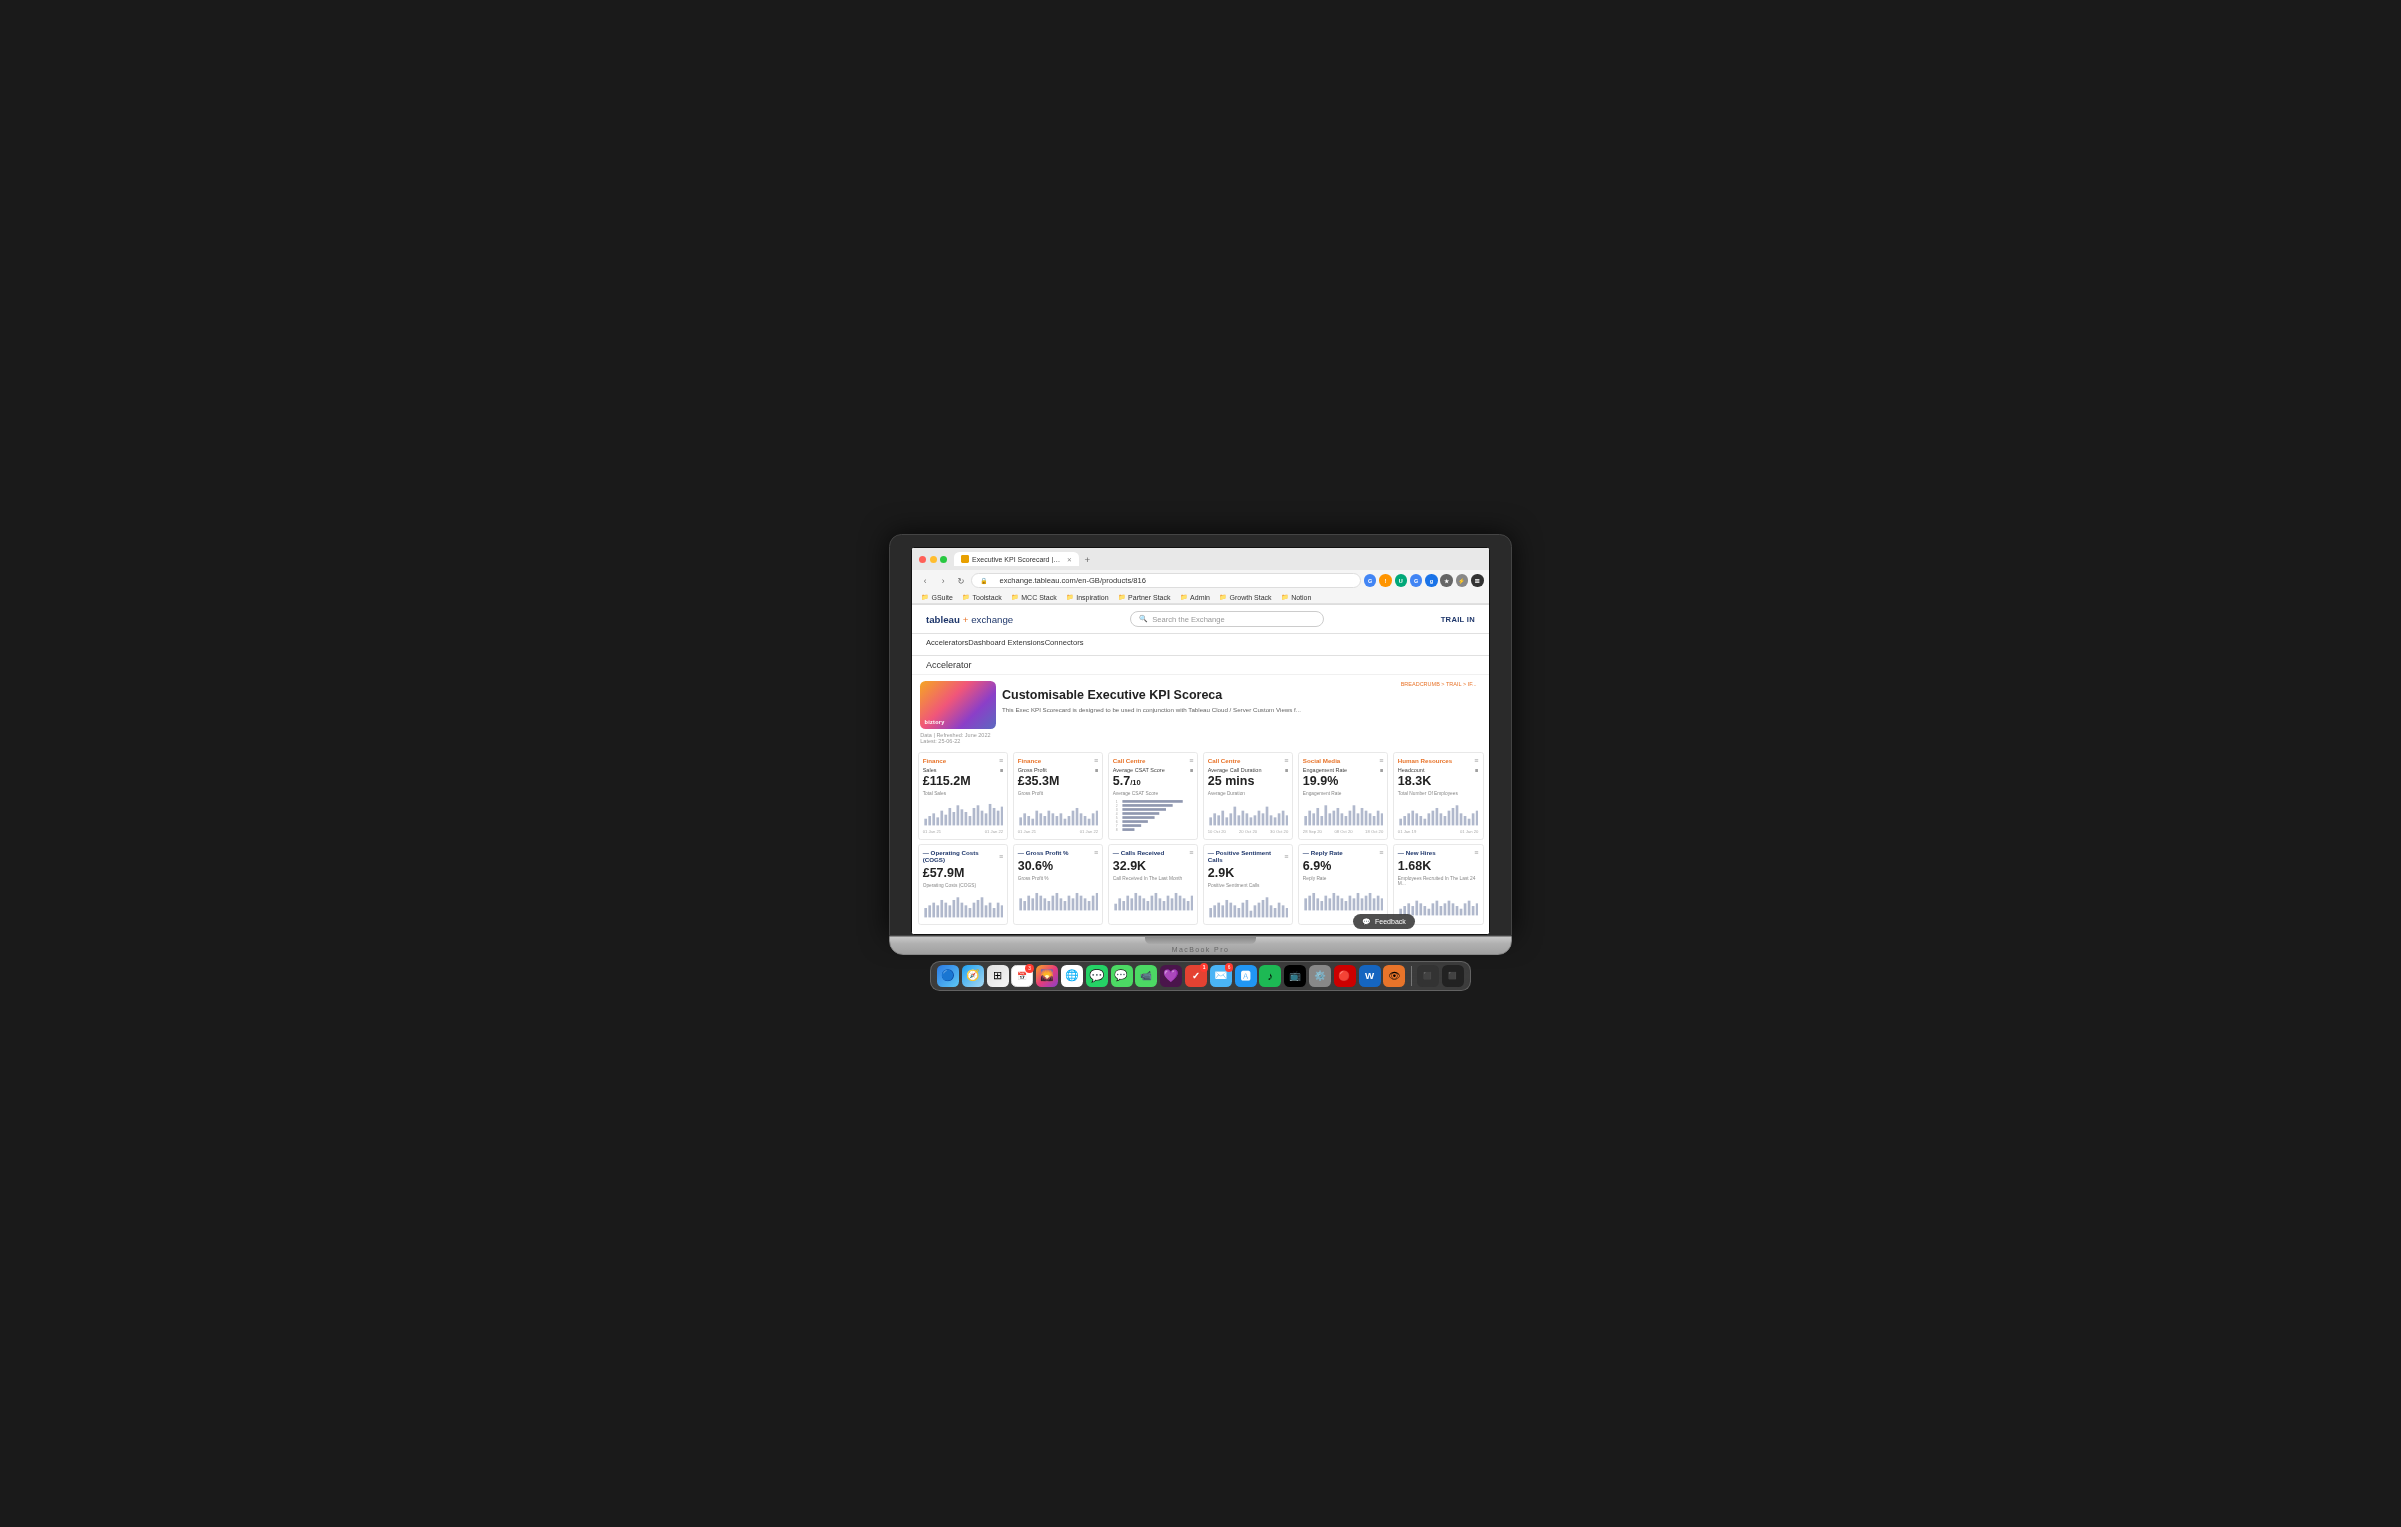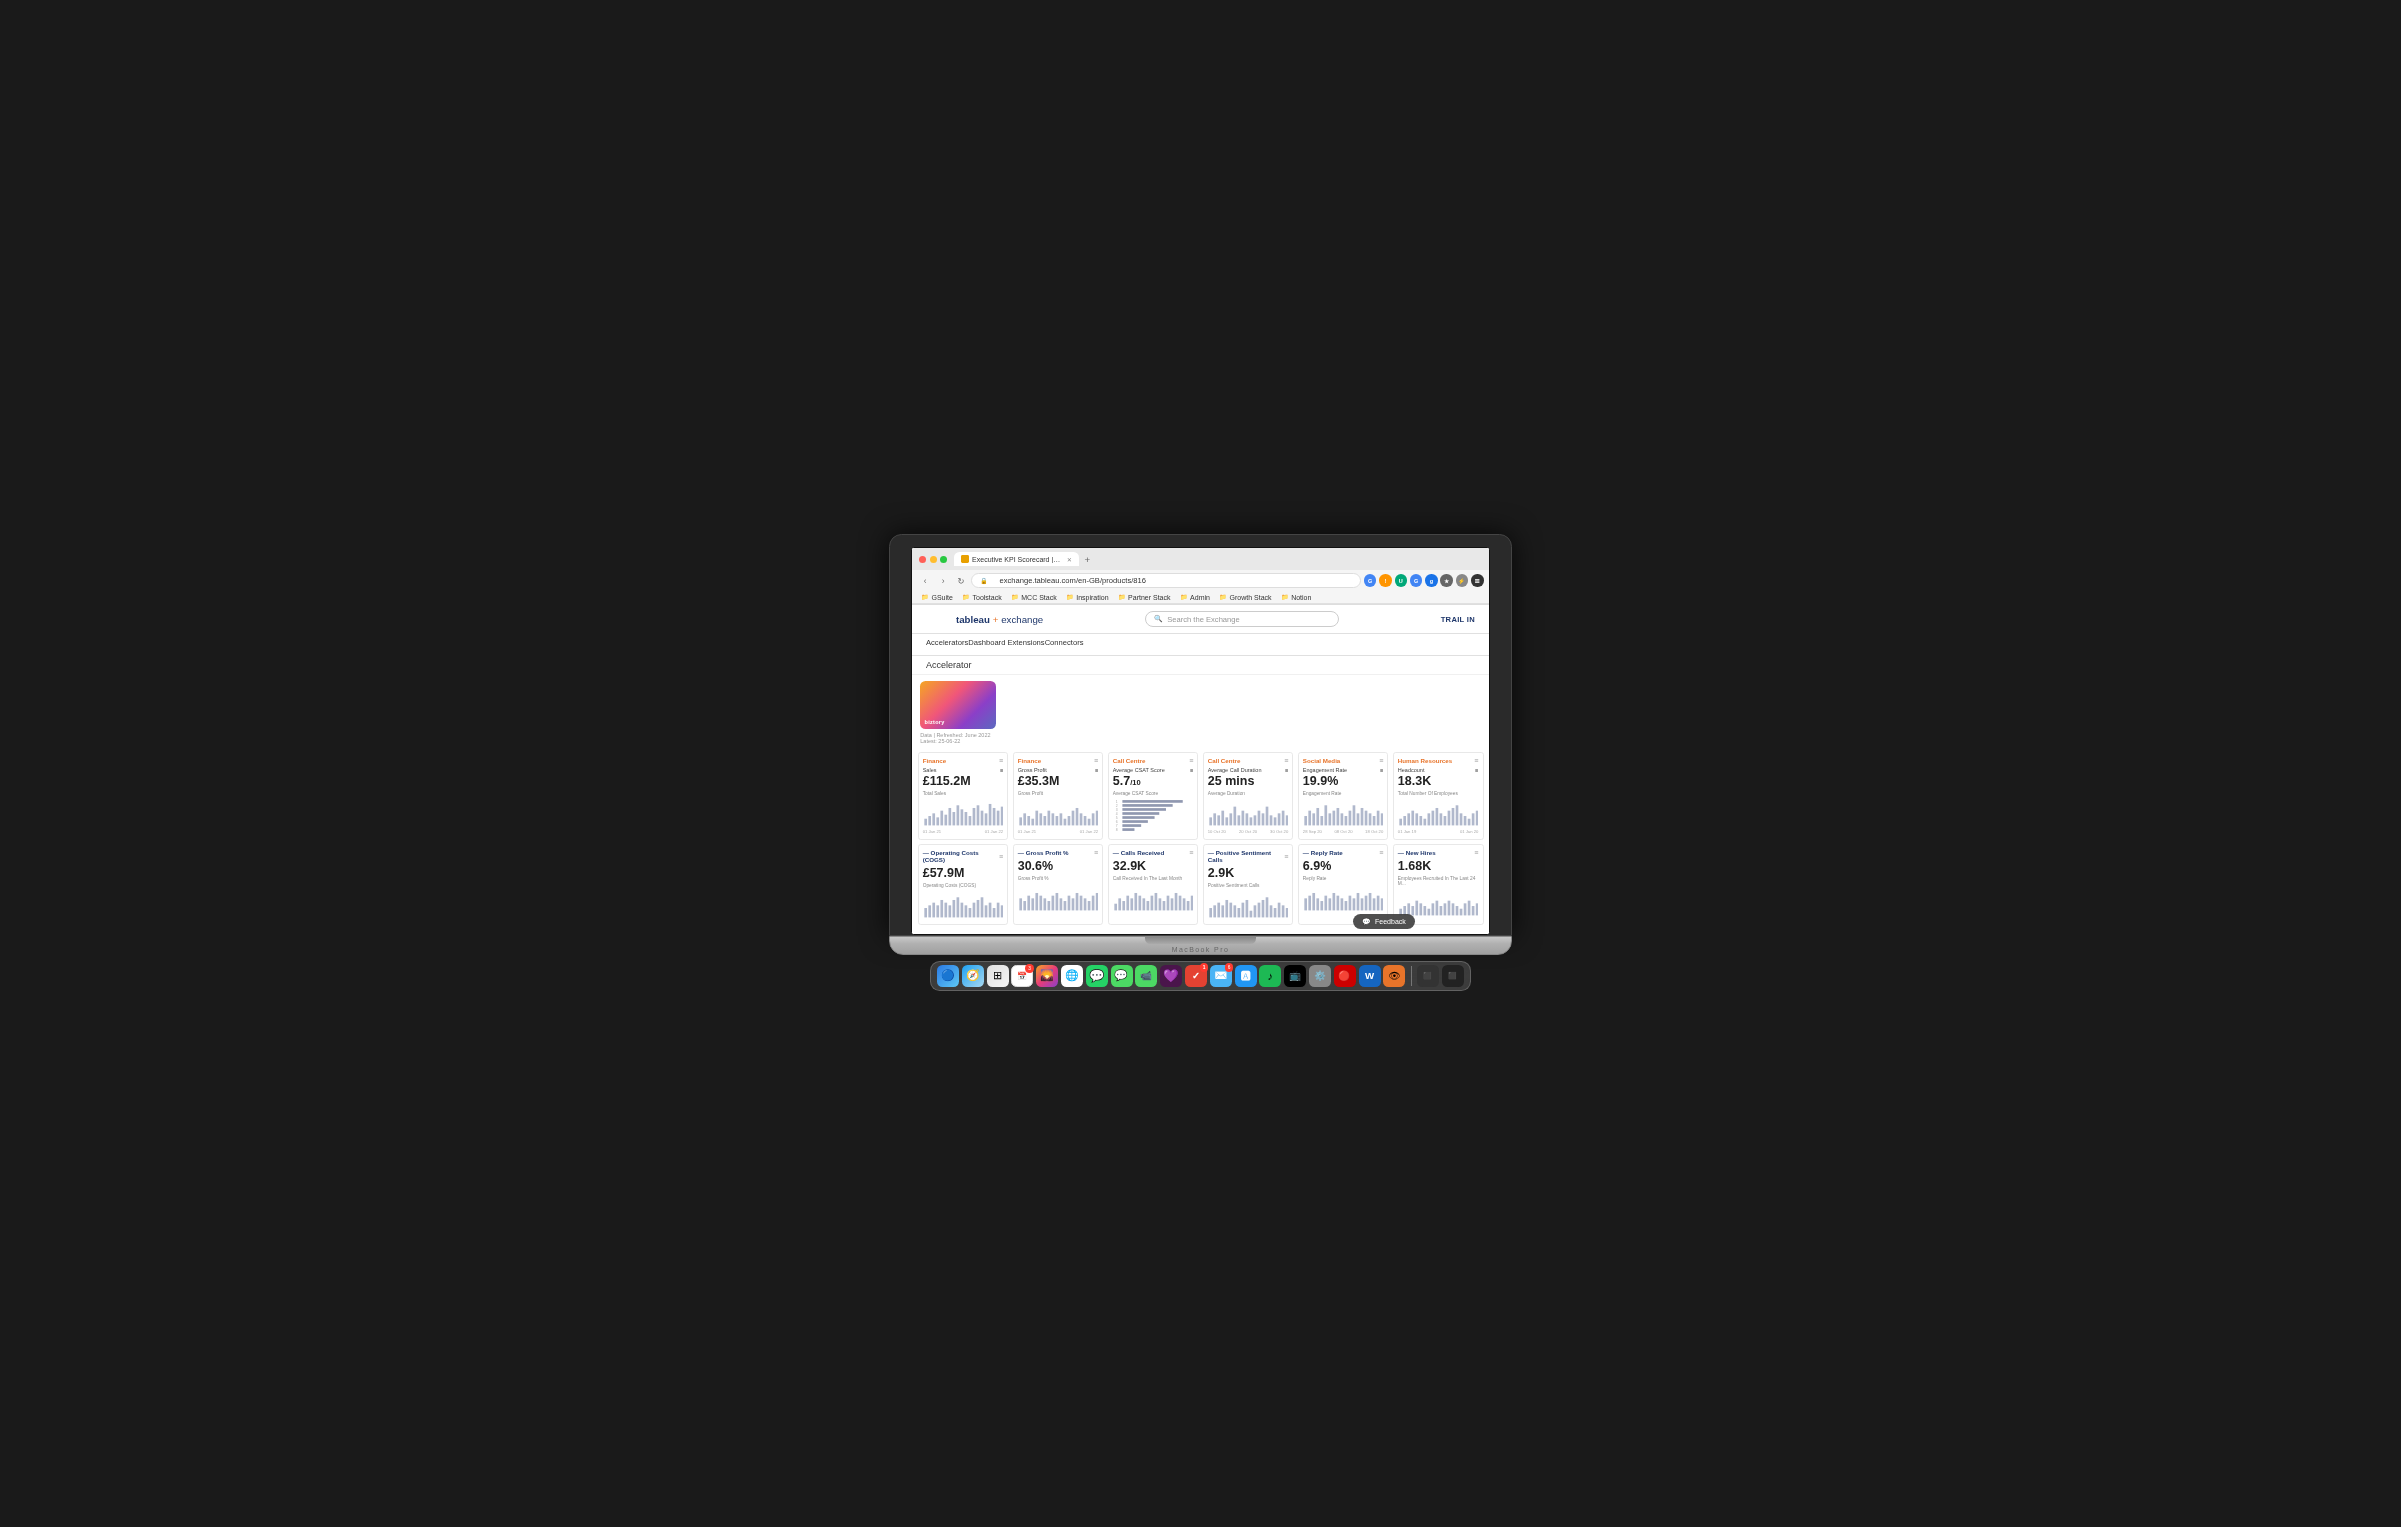--- a/index.html
+++ b/index.html
@@ -201,21 +201,21 @@
       justify-content: space-between;
     }
     .tableau-logo {
       display: flex;
       align-items: center;
       gap: 2.8px;
       font-size: 9.7px;
       color: #1f376b;
       font-weight: 500;
     }
-    .tableau-word { color: #1f376b; font-weight: 600; margin-left: 30px; }
+    .tableau-word { color: #1f376b; font-weight: 600; }
     .tableau-plus { color: #e8742a; font-size: 9.7px; }
     .tableau-exchange { color: #1f376b; font-weight: 400; }
     .search-bar {
       flex: 0 0 auto;
       width: 194px;
       display: flex;
       align-items: center;
       border: 0.7px solid #ccc;
       border-radius: 14px;
       padding: 2.8px 8.3px;
@@ -524,20 +524,25 @@
 
         <div class="main-content">
 
           <div class="product-image-side">
             <div class="product-logo">
               <span class="biztory-label">biztory</span>
             </div>
             <div class="product-info">Data | Refreshed: June 2022  Latest: 25-06-22</div>
           </div>
 
+          <div class="product-details">
+            <div class="breadcrumb">BREADCRUMB &gt; TRAIL &gt; IF...</div>
+            <div class="product-title">Customisable Executive KPI Scoreca</div>
+            <div class="product-description">This Exec KPI Scorecard is designed to be used in conjunction with Tableau Cloud / Server Custom Views f...</div>
+          </div>
         </div>
 
         <div class="dashboard-grid">
 
           <div class="grid-row">
 
             <div class="kpi-card">
               <div class="kpi-section-label orange">
                 <span>Finance</span>
                 <span class="menu-icon">≡</span>

